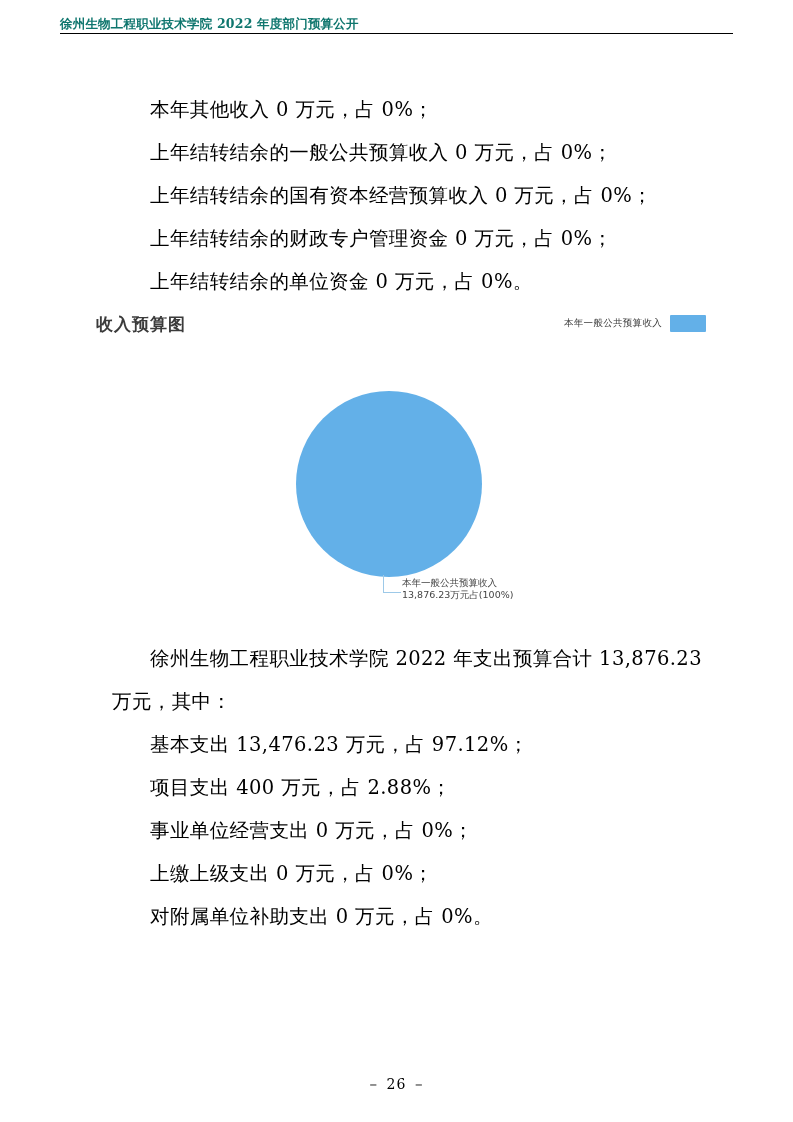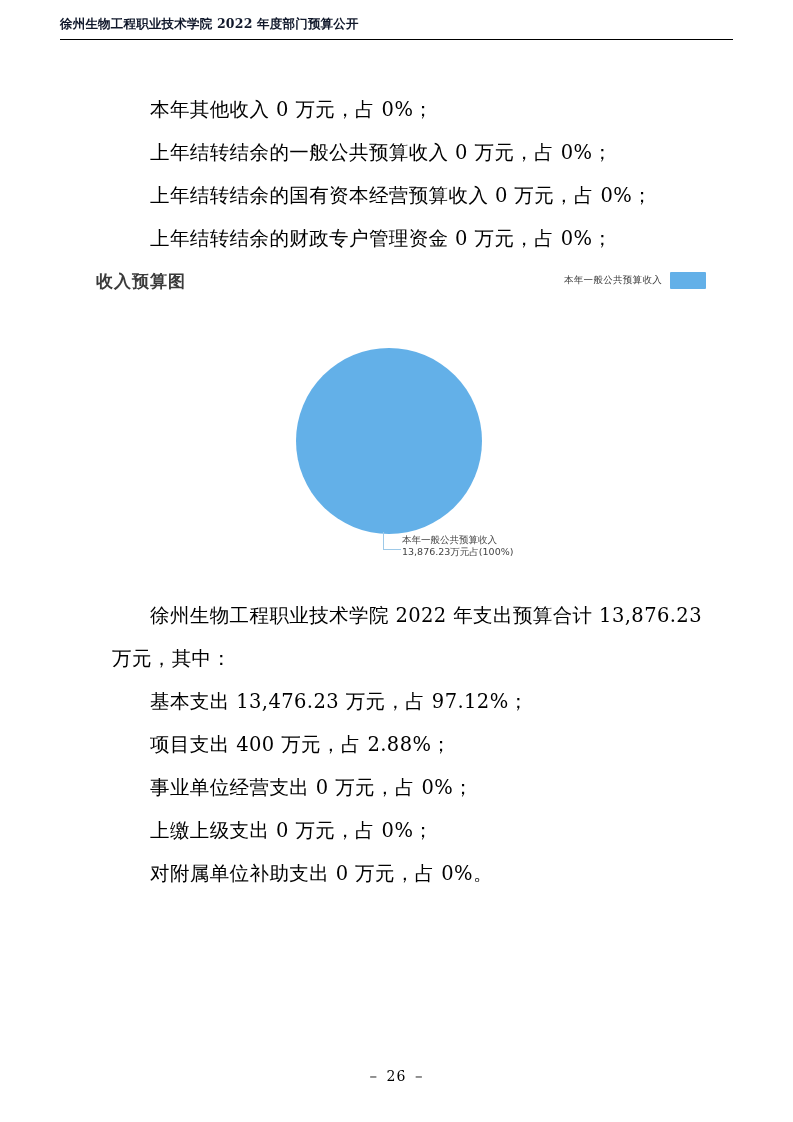--- a/index.html
+++ b/index.html
@@ -19,22 +19,22 @@
   
   .page-header {
     position: absolute;
     top: 16px;
     left: 60px;
     width: 673px;
     font-family: "DejaVu Serif", serif;
     font-size: 12.5px;
     font-weight: bold;
     letter-spacing: 0.2px;
-    color: #0f172a;
-    padding-bottom: 6px;
+    color: #0f766e;
+    padding-bottom: 0;
     border-bottom: 1.2px solid #000;
   }
 
   
   .content {
     position: absolute;
     top: 88px;
     left: 96px;
     width: 610px;
   }
@@ -130,21 +130,21 @@
     font-weight: bold;
     font-family: "DejaVu Serif", serif;
     letter-spacing: 1px;
     text-indent: 38px;
     line-height: 46px;
   }
 
   
   .page-footer {
     position: absolute;
-    bottom: 36px;
+    bottom: 28px;
     left: 0;
     width: 793px;
     text-align: center;
     font-size: 14px;
     font-family: "DejaVu Serif", serif;
     letter-spacing: 1px;
     color: #000;
   }
 </style>
 </head>
@@ -153,20 +153,21 @@
 <div class="page-header">
   <span>徐州生物工程职业技术学院 2022 年度部门预算公开</span>
 </div>
 
 <div class="content">
 
   <p class="para">本年其他收入 0 万元，占 0%；</p>
   <p class="para">上年结转结余的一般公共预算收入 0 万元，占 0%；</p>
   <p class="para">上年结转结余的国有资本经营预算收入 0 万元，占 0%；</p>
   <p class="para">上年结转结余的财政专户管理资金 0 万元，占 0%；</p>
+  <p class="para">上年结转结余的单位资金 0 万元，占 0%。</p>
 
   <div class="chart-block">
     <div class="chart-title">收入预算图</div>
 
     <div class="legend">
       <span class="legend-label">本年一般公共预算收入</span>
       <span class="legend-swatch"></span>
     </div>
 
     <div class="pie"></div>

